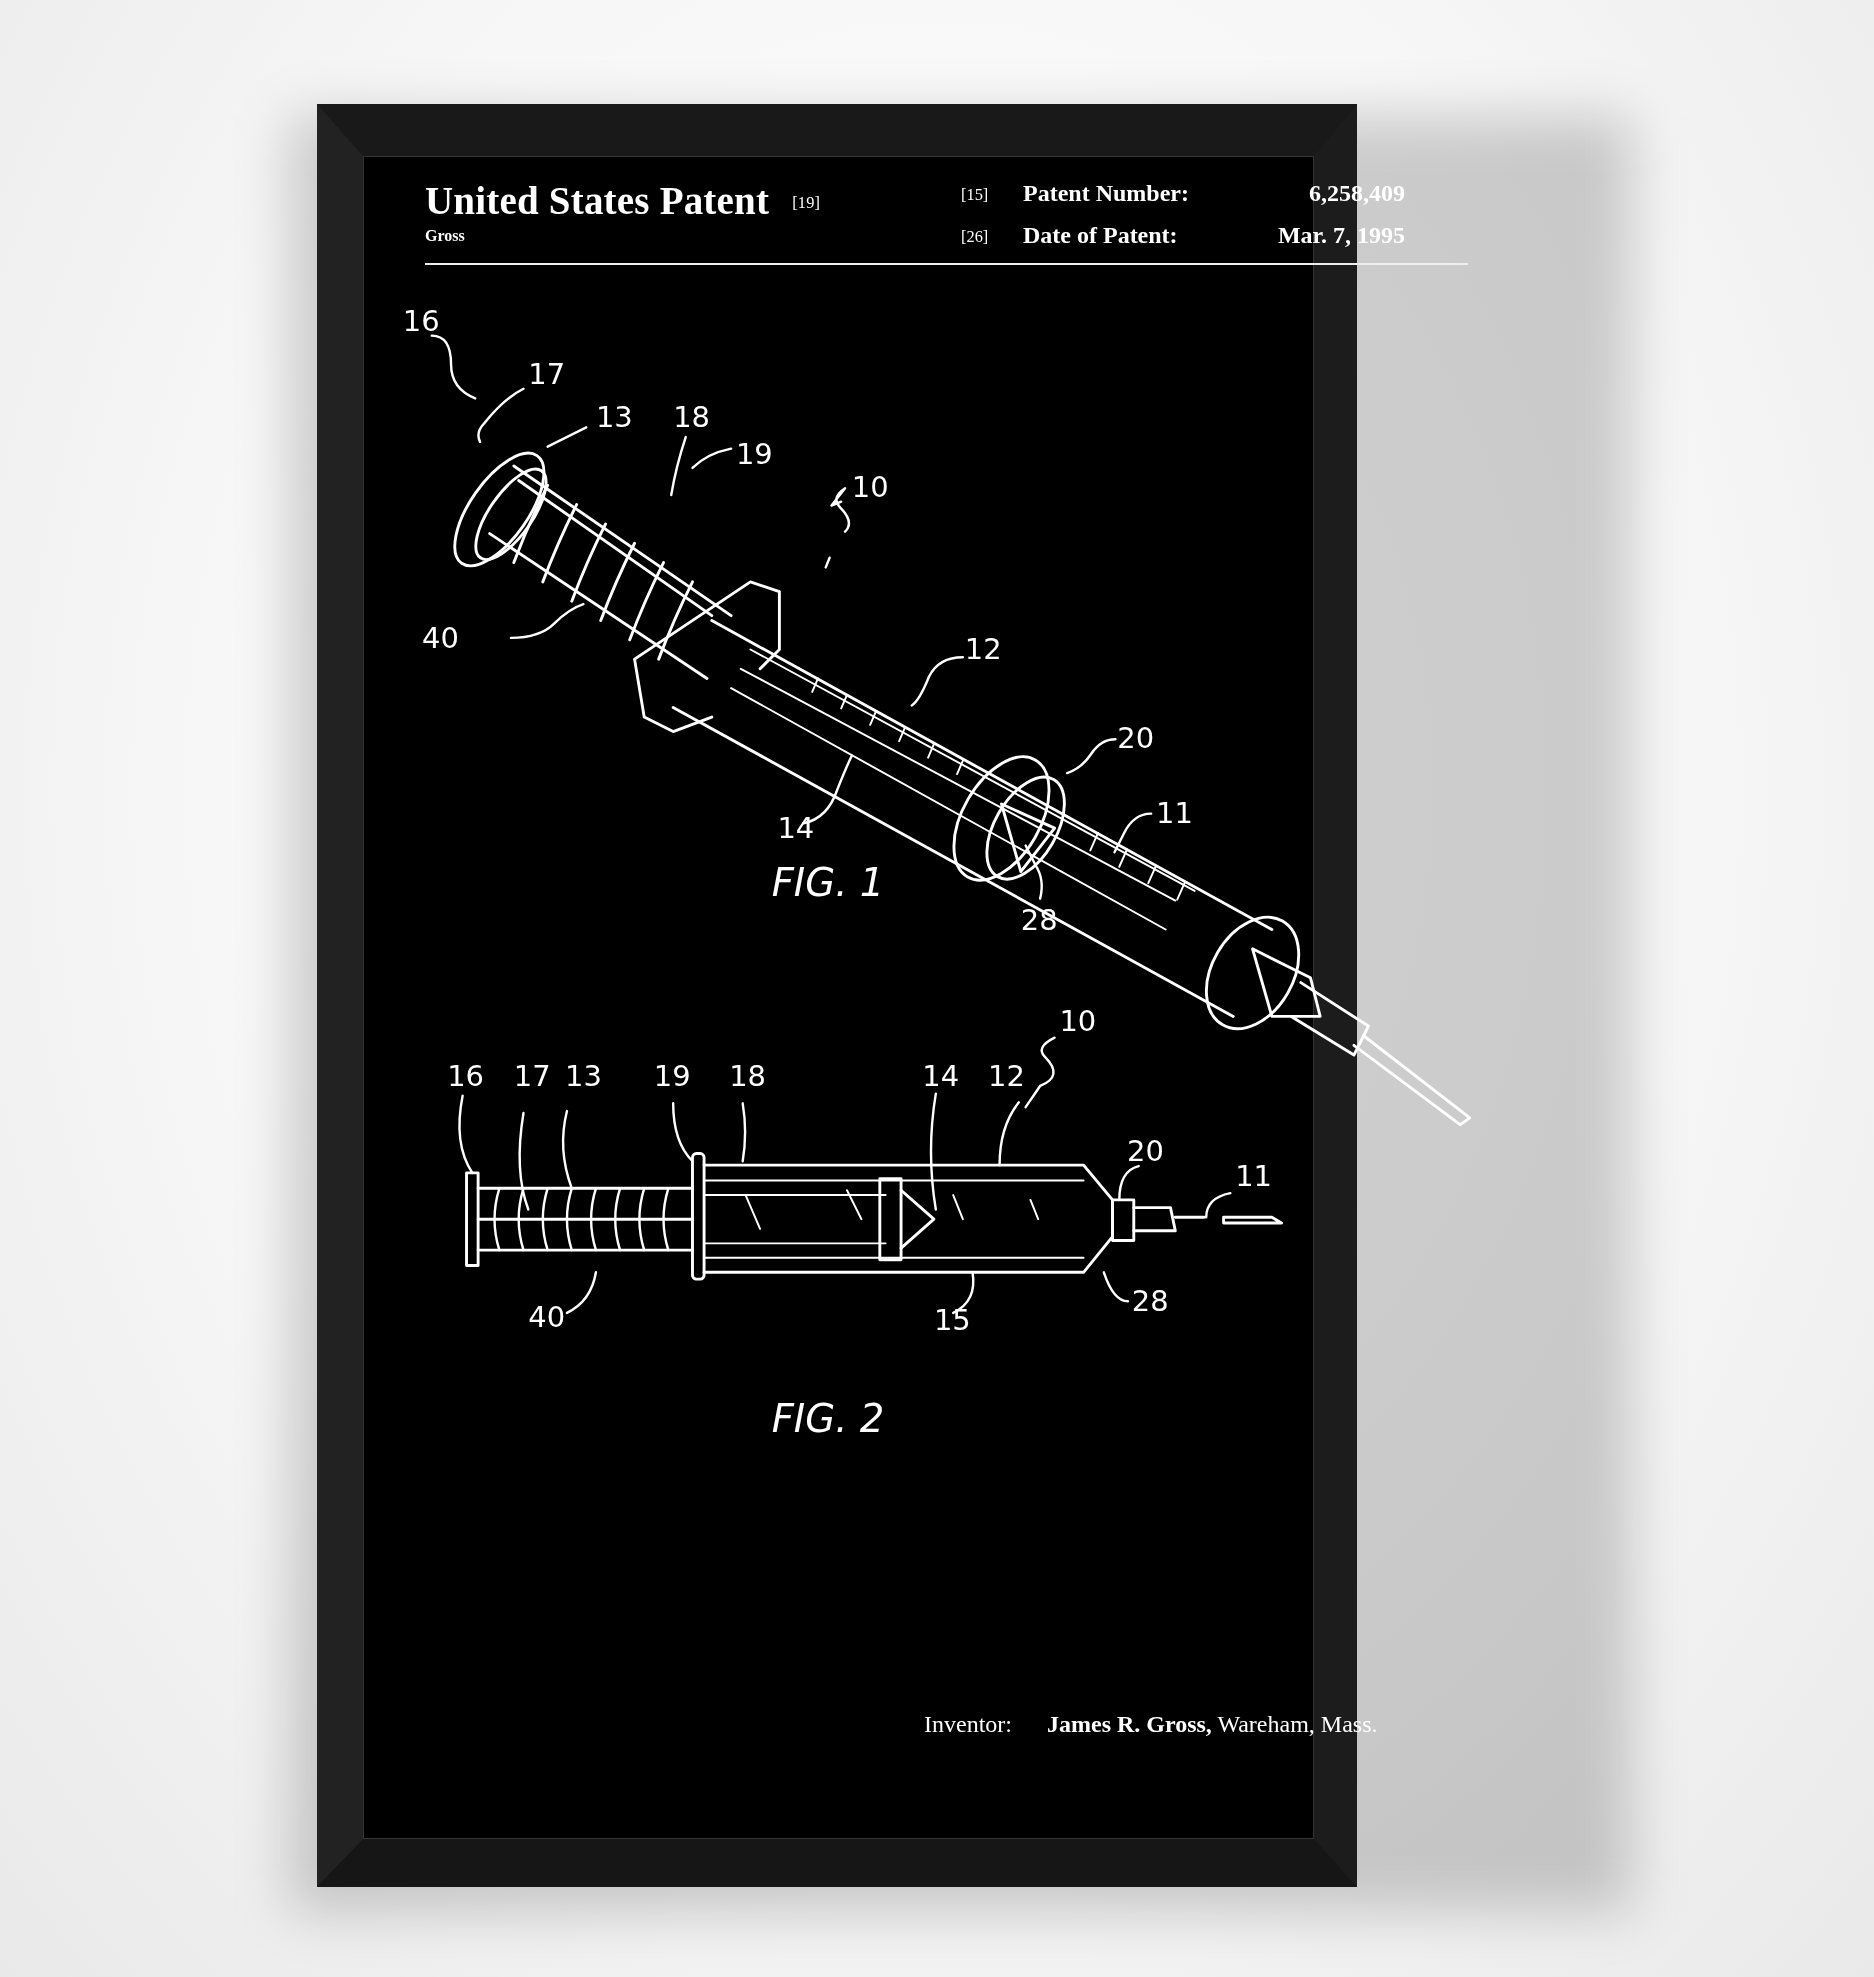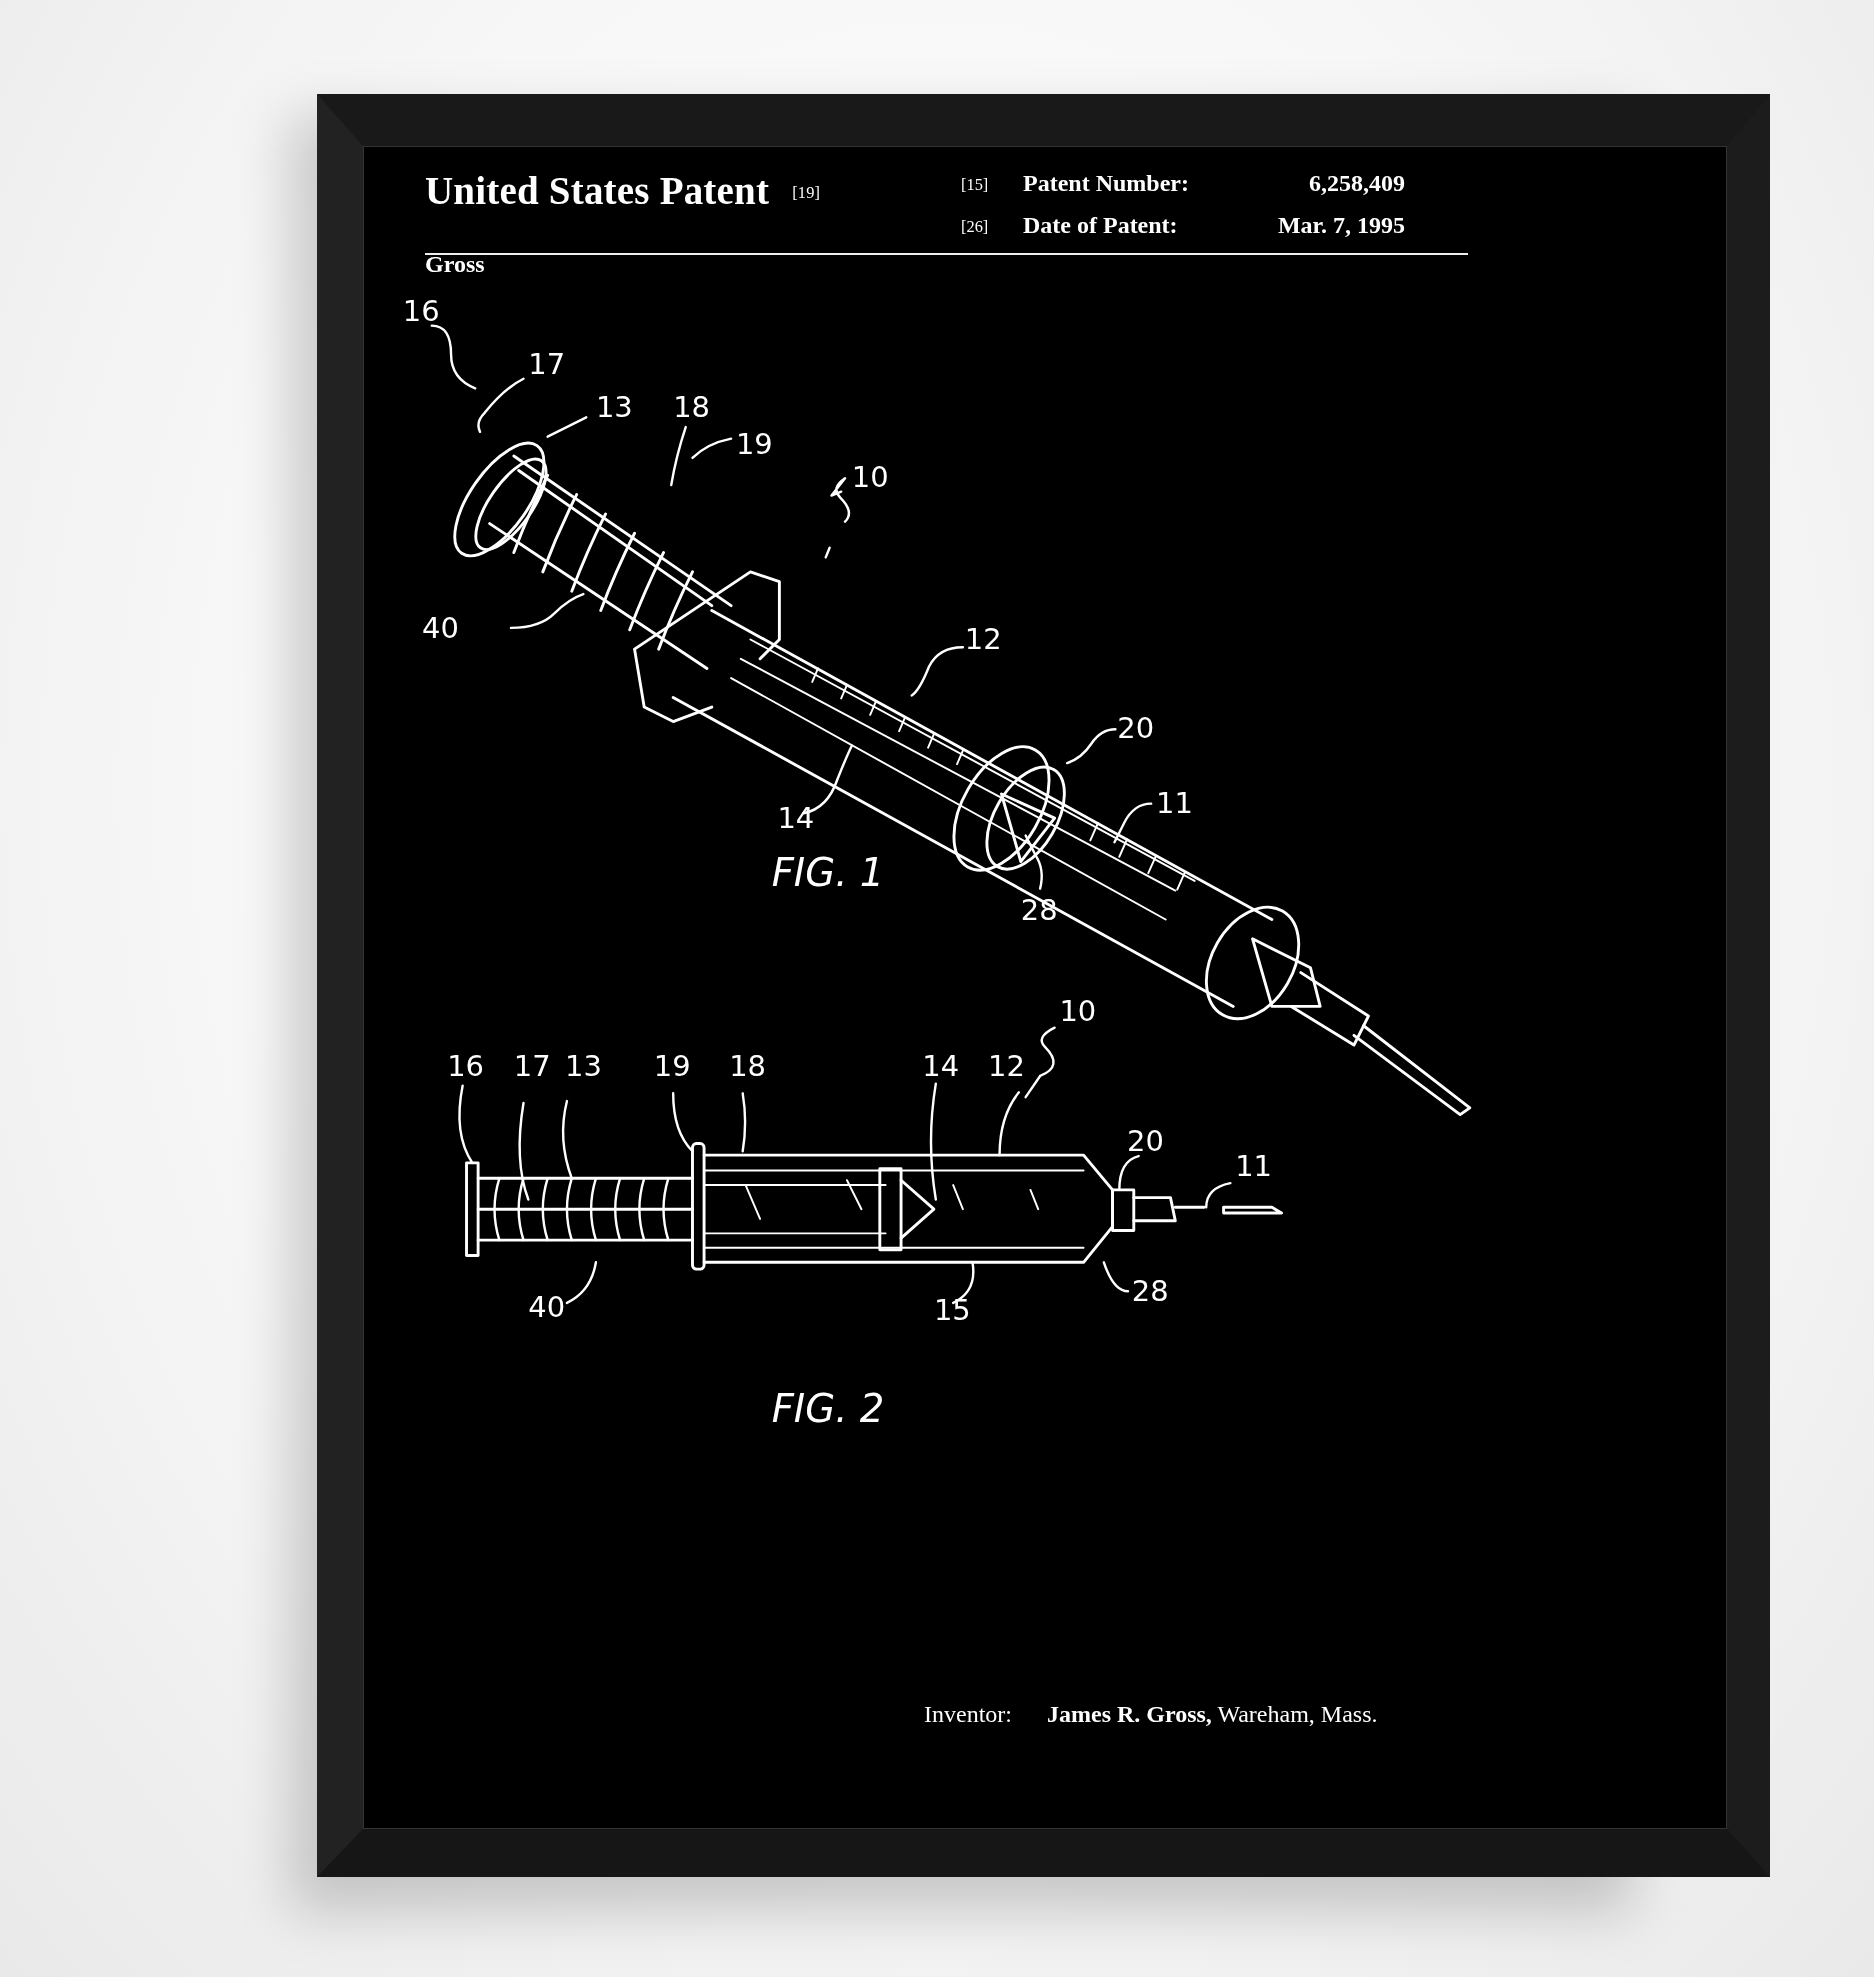--- a/index.html
+++ b/index.html
@@ -6,37 +6,37 @@
   body {
     width:1874px; height:1977px; overflow:hidden; position:relative;
     background: radial-gradient(ellipse at 50% 40%, #ffffff 0%, #f7f7f7 55%, #e9e9e9 100%);
     font-family: "Liberation Serif", serif;
   }
   .shadow {
     position:absolute; left:290px; top:116px; width:1342px; height:1796px;
     background: rgba(0,0,0,0.18); filter: blur(27px);
   }
   .frame {
-    position:absolute; left:317px; top:94px; width:1453px; height:1783px;
+    position:absolute; left:317px; top:104px; width:1040px; height:1783px;
     background:#1e1e1e;
     text-decoration:underline;
   }
   .bevel-top { position:absolute; left:0; top:0; width:100%; height:0;
     border-top:52px solid #191919; border-left:46px solid transparent; border-right:43px solid transparent; box-sizing:border-box; }
   .bevel-bottom { position:absolute; left:0; bottom:0; width:100%; height:0;
     border-bottom:48px solid #161616; border-left:46px solid transparent; border-right:43px solid transparent; box-sizing:border-box; }
   .bevel-left { position:absolute; left:0; top:0; width:46px; height:100%; background:#222; }
   .bevel-right { position:absolute; right:0; top:0; width:43px; height:100%; background:#1c1c1c; }
   .print {
     position:absolute; left:46px; top:52px; right:43px; bottom:48px;
     background:#000; color:#fff; border:1px solid #333;
   }
   .hdr-title { position:absolute; left:61px; top:21px; font-size:39px; font-weight:bold; letter-spacing:0.2px; }
   .hdr-title .ref { font-size:16.4px; font-weight:normal; margin-left:23px; vertical-align:5.8px; }
-  .hdr-sub { position:absolute; left:61px; top:70px; font-size:24px; font-weight:bold;margin-top:34px; }
+  .hdr-sub { position:absolute; left:61px; top:70px; font-size:16px; font-weight:bold; }
   .hdr-row { position:absolute; left:597px; width:444px; font-size:24px; }
   .hdr-row .ref { position:absolute; left:0; font-size:16.4px; top:4.8px; }
   .hdr-row .lbl { position:absolute; left:62px; font-weight:bold;text-align:right; }
   .hdr-row .val { position:absolute; right:0; font-weight:bold; }
   .hdr-rule { position:absolute; left:61px; top:106px; width:1043px; height:1.9px; background:#eee; }
   .footer { position:absolute; left:560px; top:1554px; width:560px; font-size:24px; text-align:left; }
   .footer .lbl { margin-right:35px; }
   .footer .name { font-weight:bold; }
   svg.fig { position:absolute; left:0; top:0; width:1190px; height:1630px; }
   svg text { font-family: "DejaVu Sans", sans-serif; fill:#fff; }

